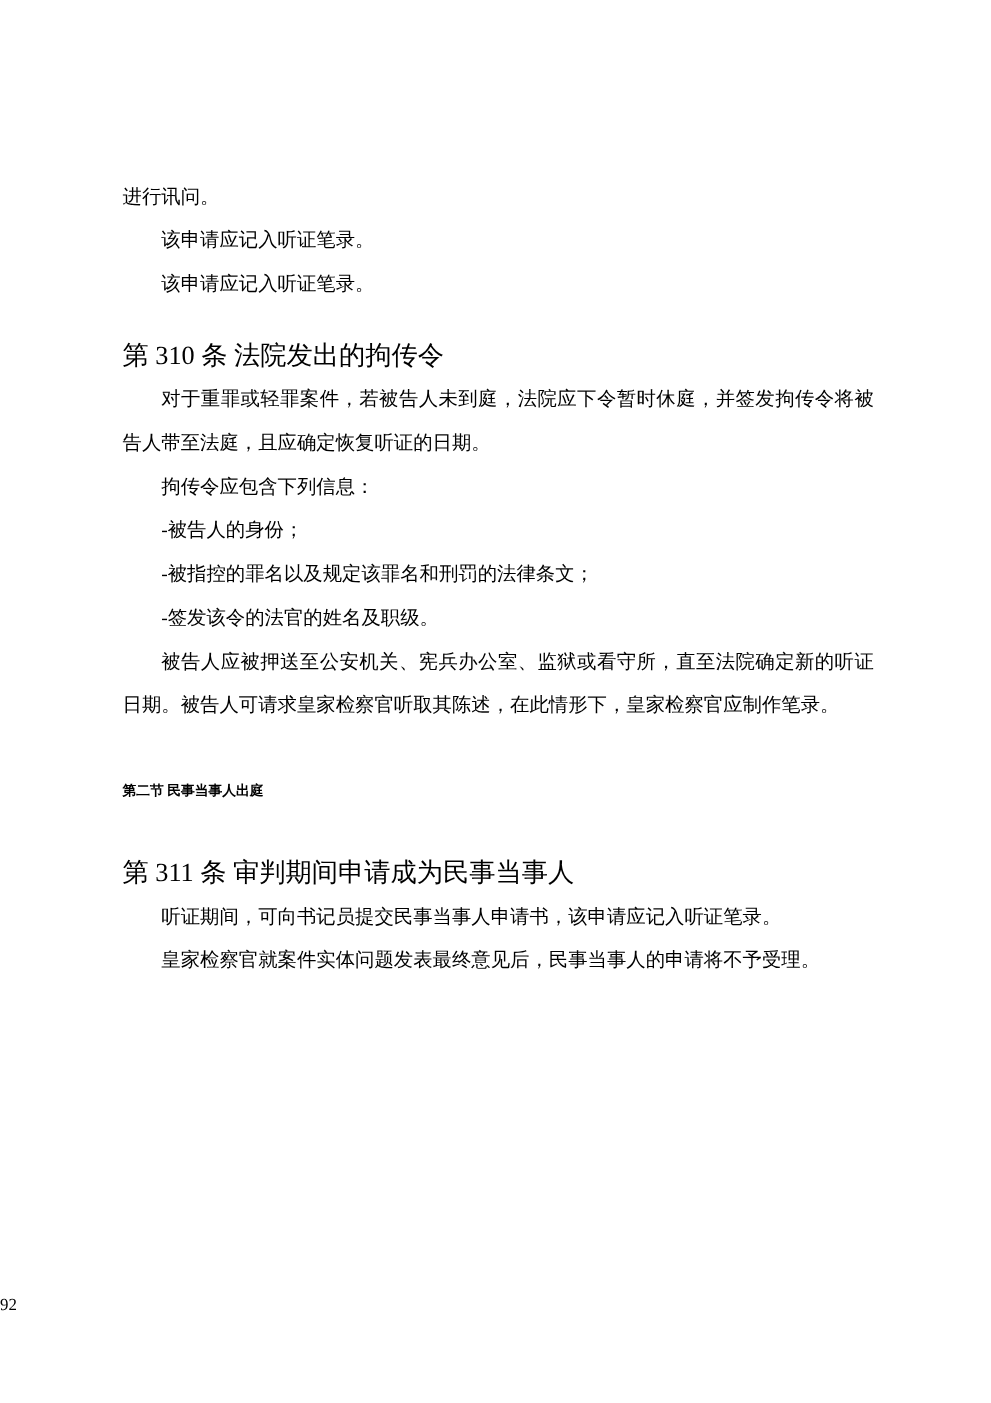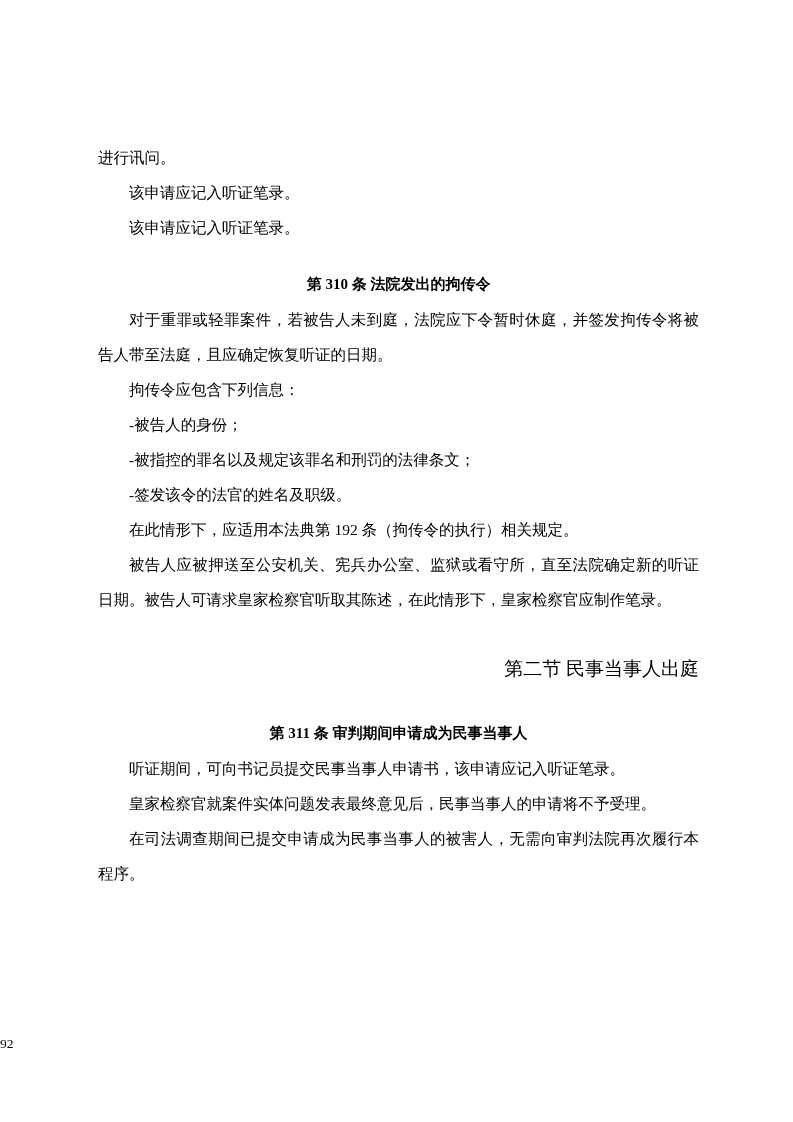--- a/index.html
+++ b/index.html
@@ -31,33 +31,33 @@
     text-justify: inter-ideograph;
     margin: 0;
   }
   .indent {
     text-indent: 2em;
   }
   .noindent {
     text-indent: 0;
   }
   .heading-article {
-    font-size: 15px;
+    font-size: 21px;
+    line-height: 35px;
+    font-weight: normal;
+    margin: 0;
+    text-indent: 0;
+    text-align: left;
+  }
+  .heading-section {
+    font-size: 11px;
     line-height: 35px;
     font-weight: bold;
     margin: 0;
-    text-indent: 0;
-    text-align: center;
-  }
-  .heading-section {
-    font-size: 19px;
-    line-height: 35px;
-    font-weight: normal;
-    margin: 0;
-    text-align: right;
+    text-align: left;
   }
   .gap-before-heading {
     margin-top: 22px;
   }
   .gap-after-heading {
     margin-top: 0px;
   }
   .gap-section {
     margin-top: 34px;
   }
@@ -82,26 +82,24 @@
   <p class="para indent">该申请应记入听证笔录。</p>
   <p class="para indent">该申请应记入听证笔录。</p>
 
   <p class="heading-article gap-before-heading">第 310 条  法院发出的拘传令</p>
 
   <p class="para indent gap-after-heading">对于重罪或轻罪案件，若被告人未到庭，法院应下令暂时休庭，并签发拘传令将被告人带至法庭，且应确定恢复听证的日期。</p>
   <p class="para indent">拘传令应包含下列信息：</p>
   <p class="para indent">-被告人的身份；</p>
   <p class="para indent">-被指控的罪名以及规定该罪名和刑罚的法律条文；</p>
   <p class="para indent">-签发该令的法官的姓名及职级。</p>
-  <p class="para indent">在此情形下，应适用本法典第 192 条（拘传令的执行）相关规定。</p>
   <p class="para indent">被告人应被押送至公安机关、宪兵办公室、监狱或看守所，直至法院确定新的听证日期。被告人可请求皇家检察官听取其陈述，在此情形下，皇家检察官应制作笔录。</p>
 
   <p class="heading-section gap-section">第二节  民事当事人出庭</p>
 
   <p class="heading-article gap-section-after">第 311 条  审判期间申请成为民事当事人</p>
 
   <p class="para indent">听证期间，可向书记员提交民事当事人申请书，该申请应记入听证笔录。</p>
   <p class="para indent">皇家检察官就案件实体问题发表最终意见后，民事当事人的申请将不予受理。</p>
-  <p class="para indent">在司法调查期间已提交申请成为民事当事人的被害人，无需向审判法院再次履行本程序。</p>
 
 </div>
 
 <div class="page-number">92</div>
 
 </body></html>

